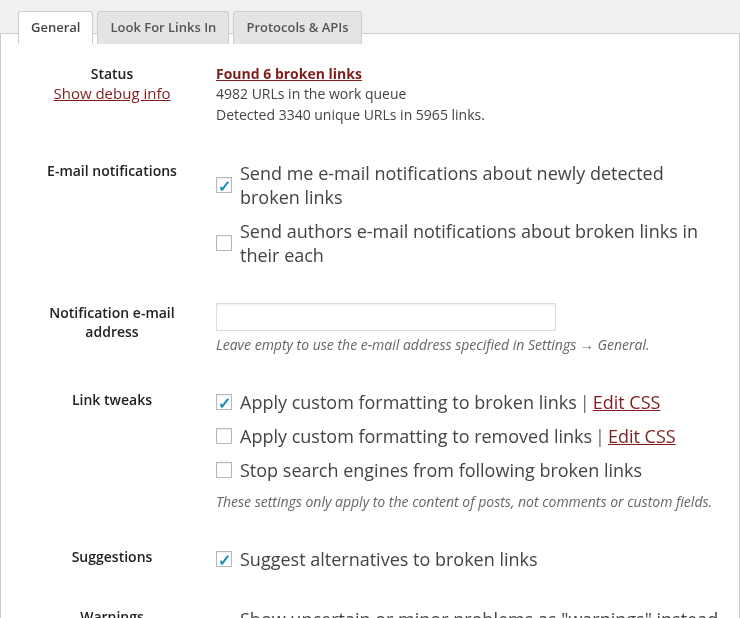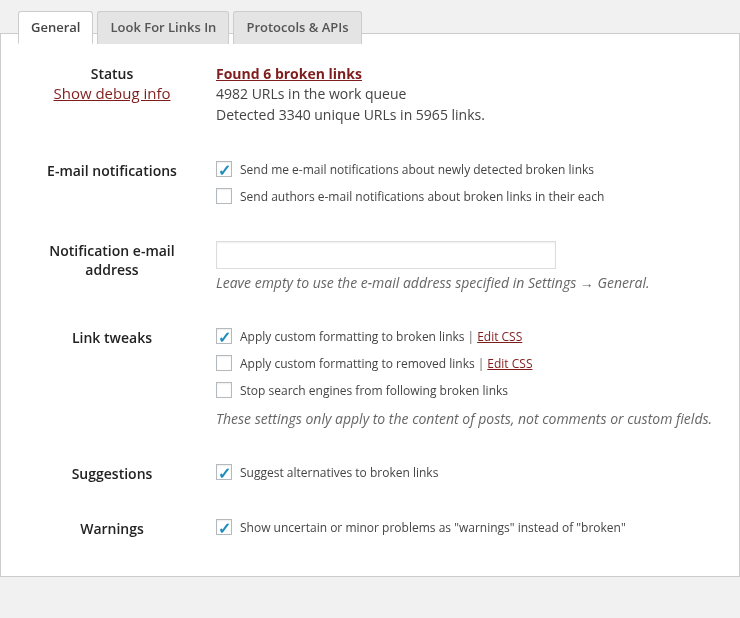--- a/index.html
+++ b/index.html
@@ -106,23 +106,23 @@
     content: "✓";
     position: absolute;
     left: 1px;
     top: -3px;
     font-size: 16px;
     color: #1e8cbe;
     font-weight: bold;
   }
   .opt-row {
     display: flex;
-    align-items: flex-start;
+    align-items: center;
     margin-bottom: 10px;
-    font-size: 12px;
+    font-size: 18px;
   }
   .opt-row:last-child { margin-bottom: 0; }
   .sep { color: #666; margin: 0 3px; }
   .status-line { line-height: 1.45; }
 </style>
 </head>
 <body>
 
 <div class="tabs">
   <div class="tab active">General</div>

